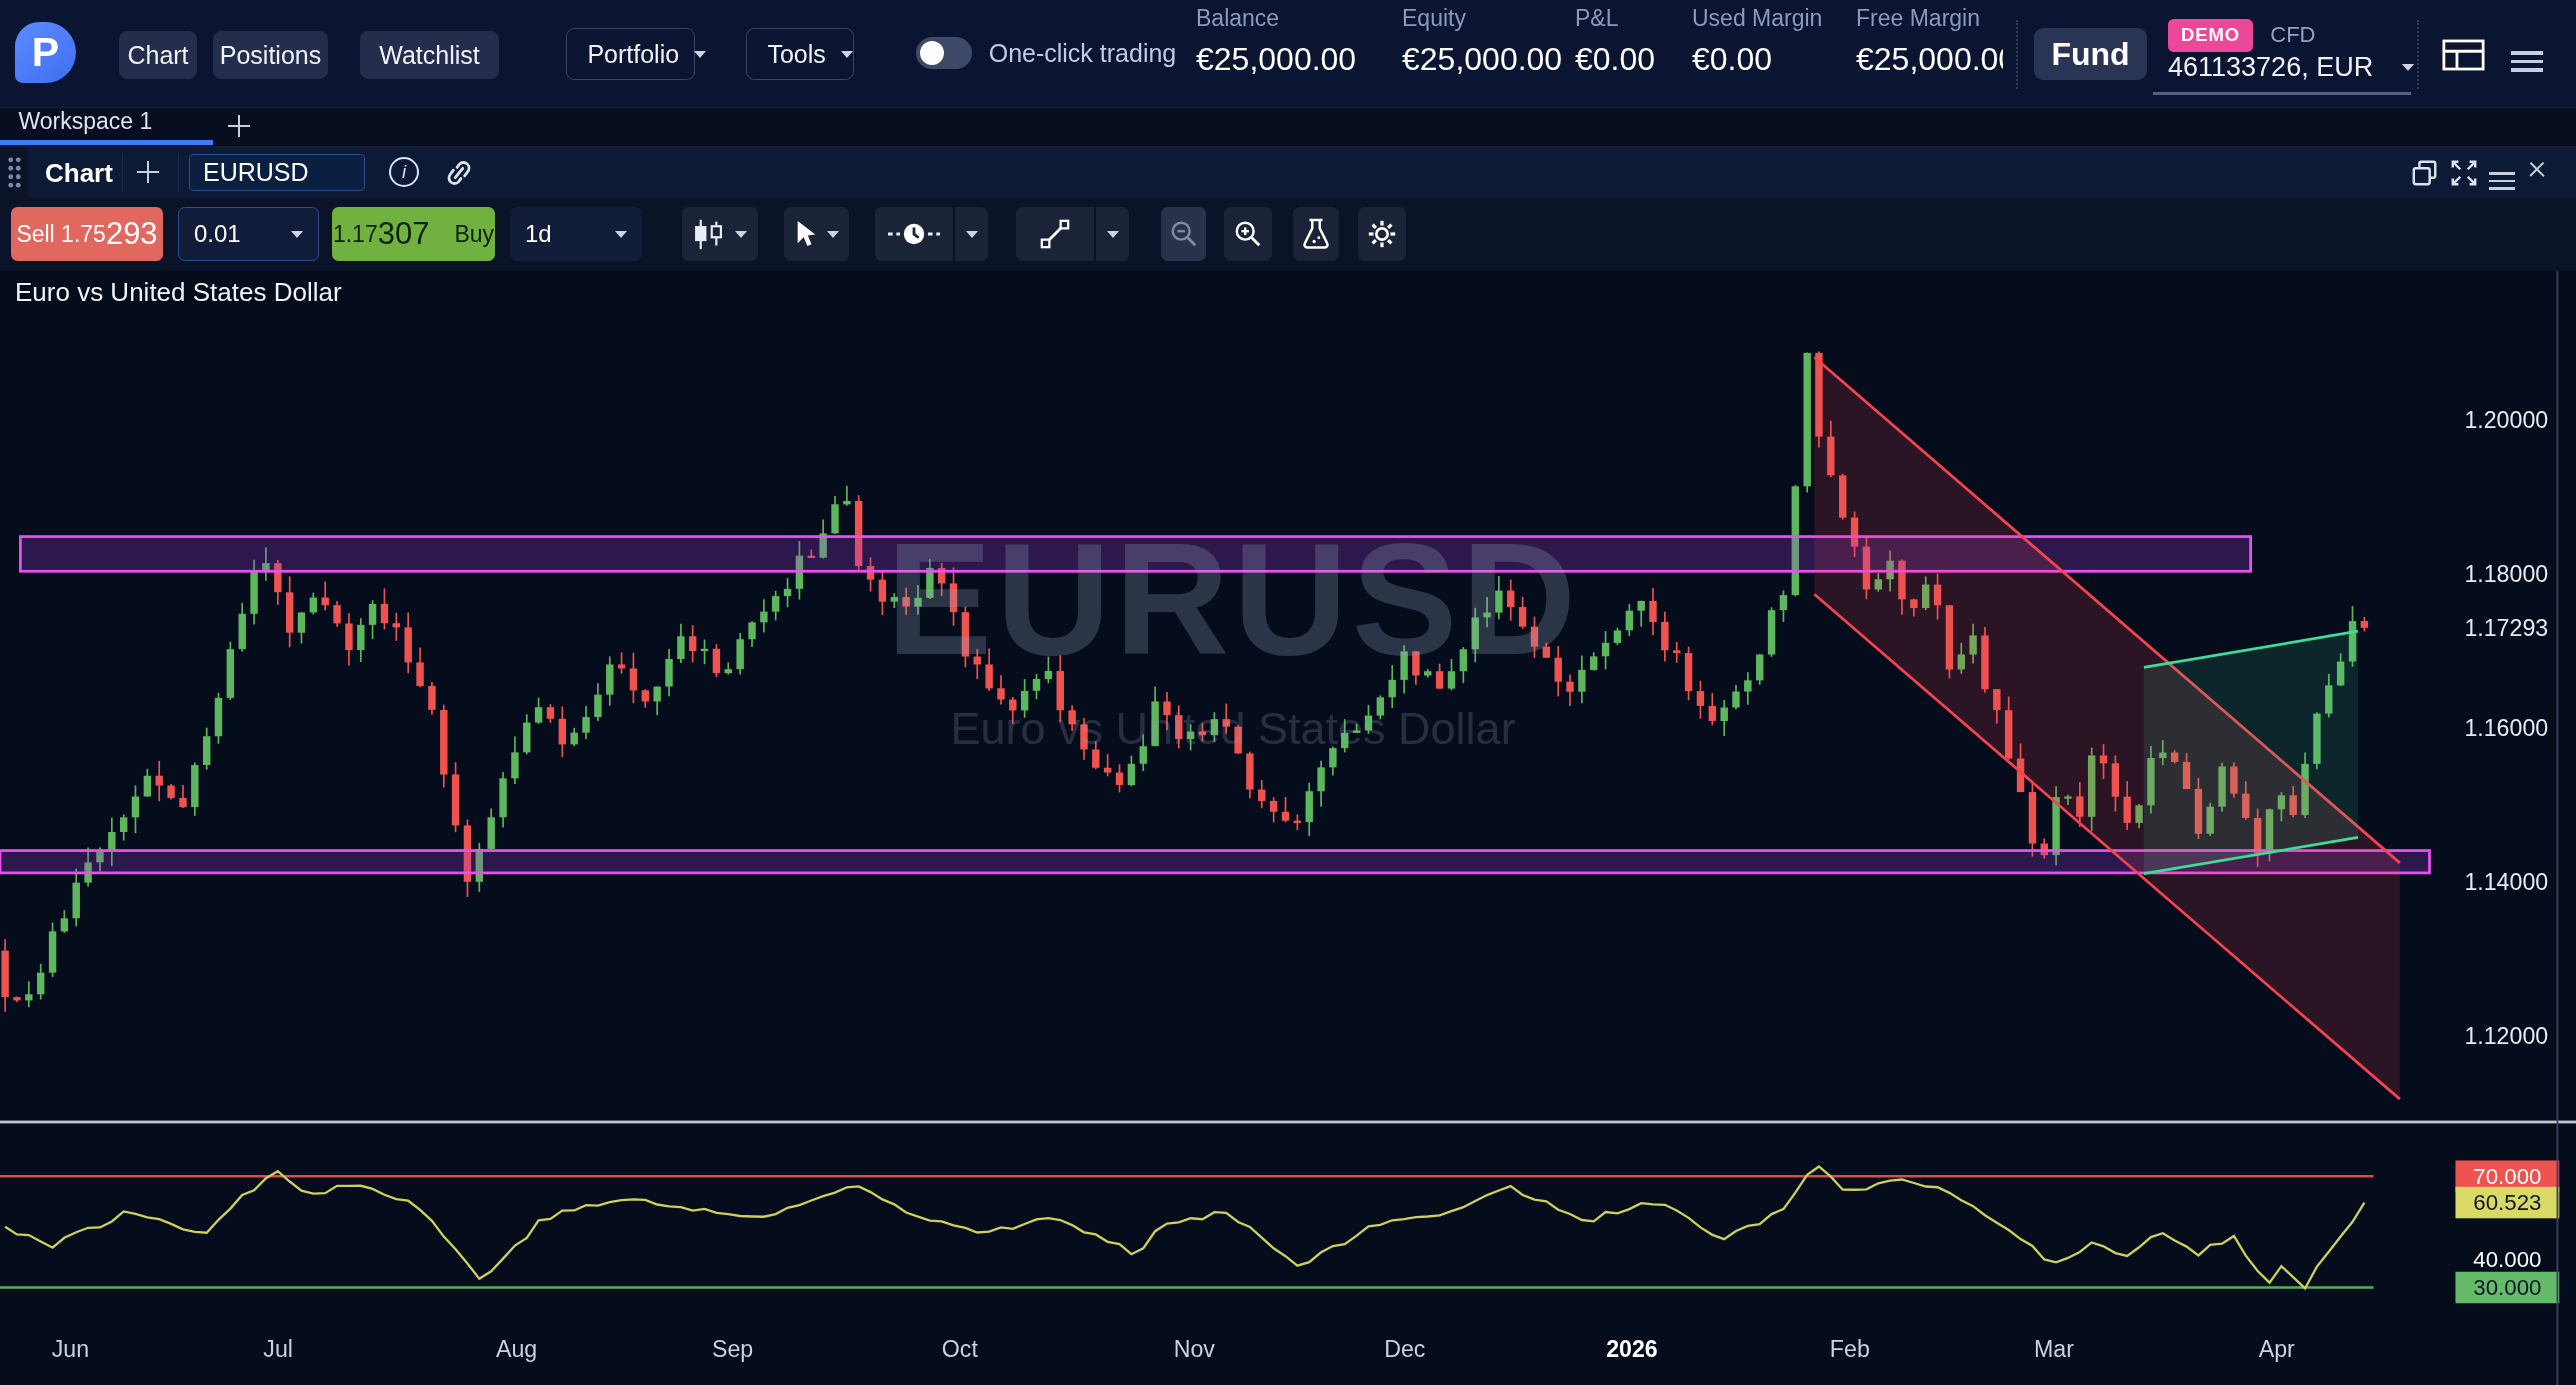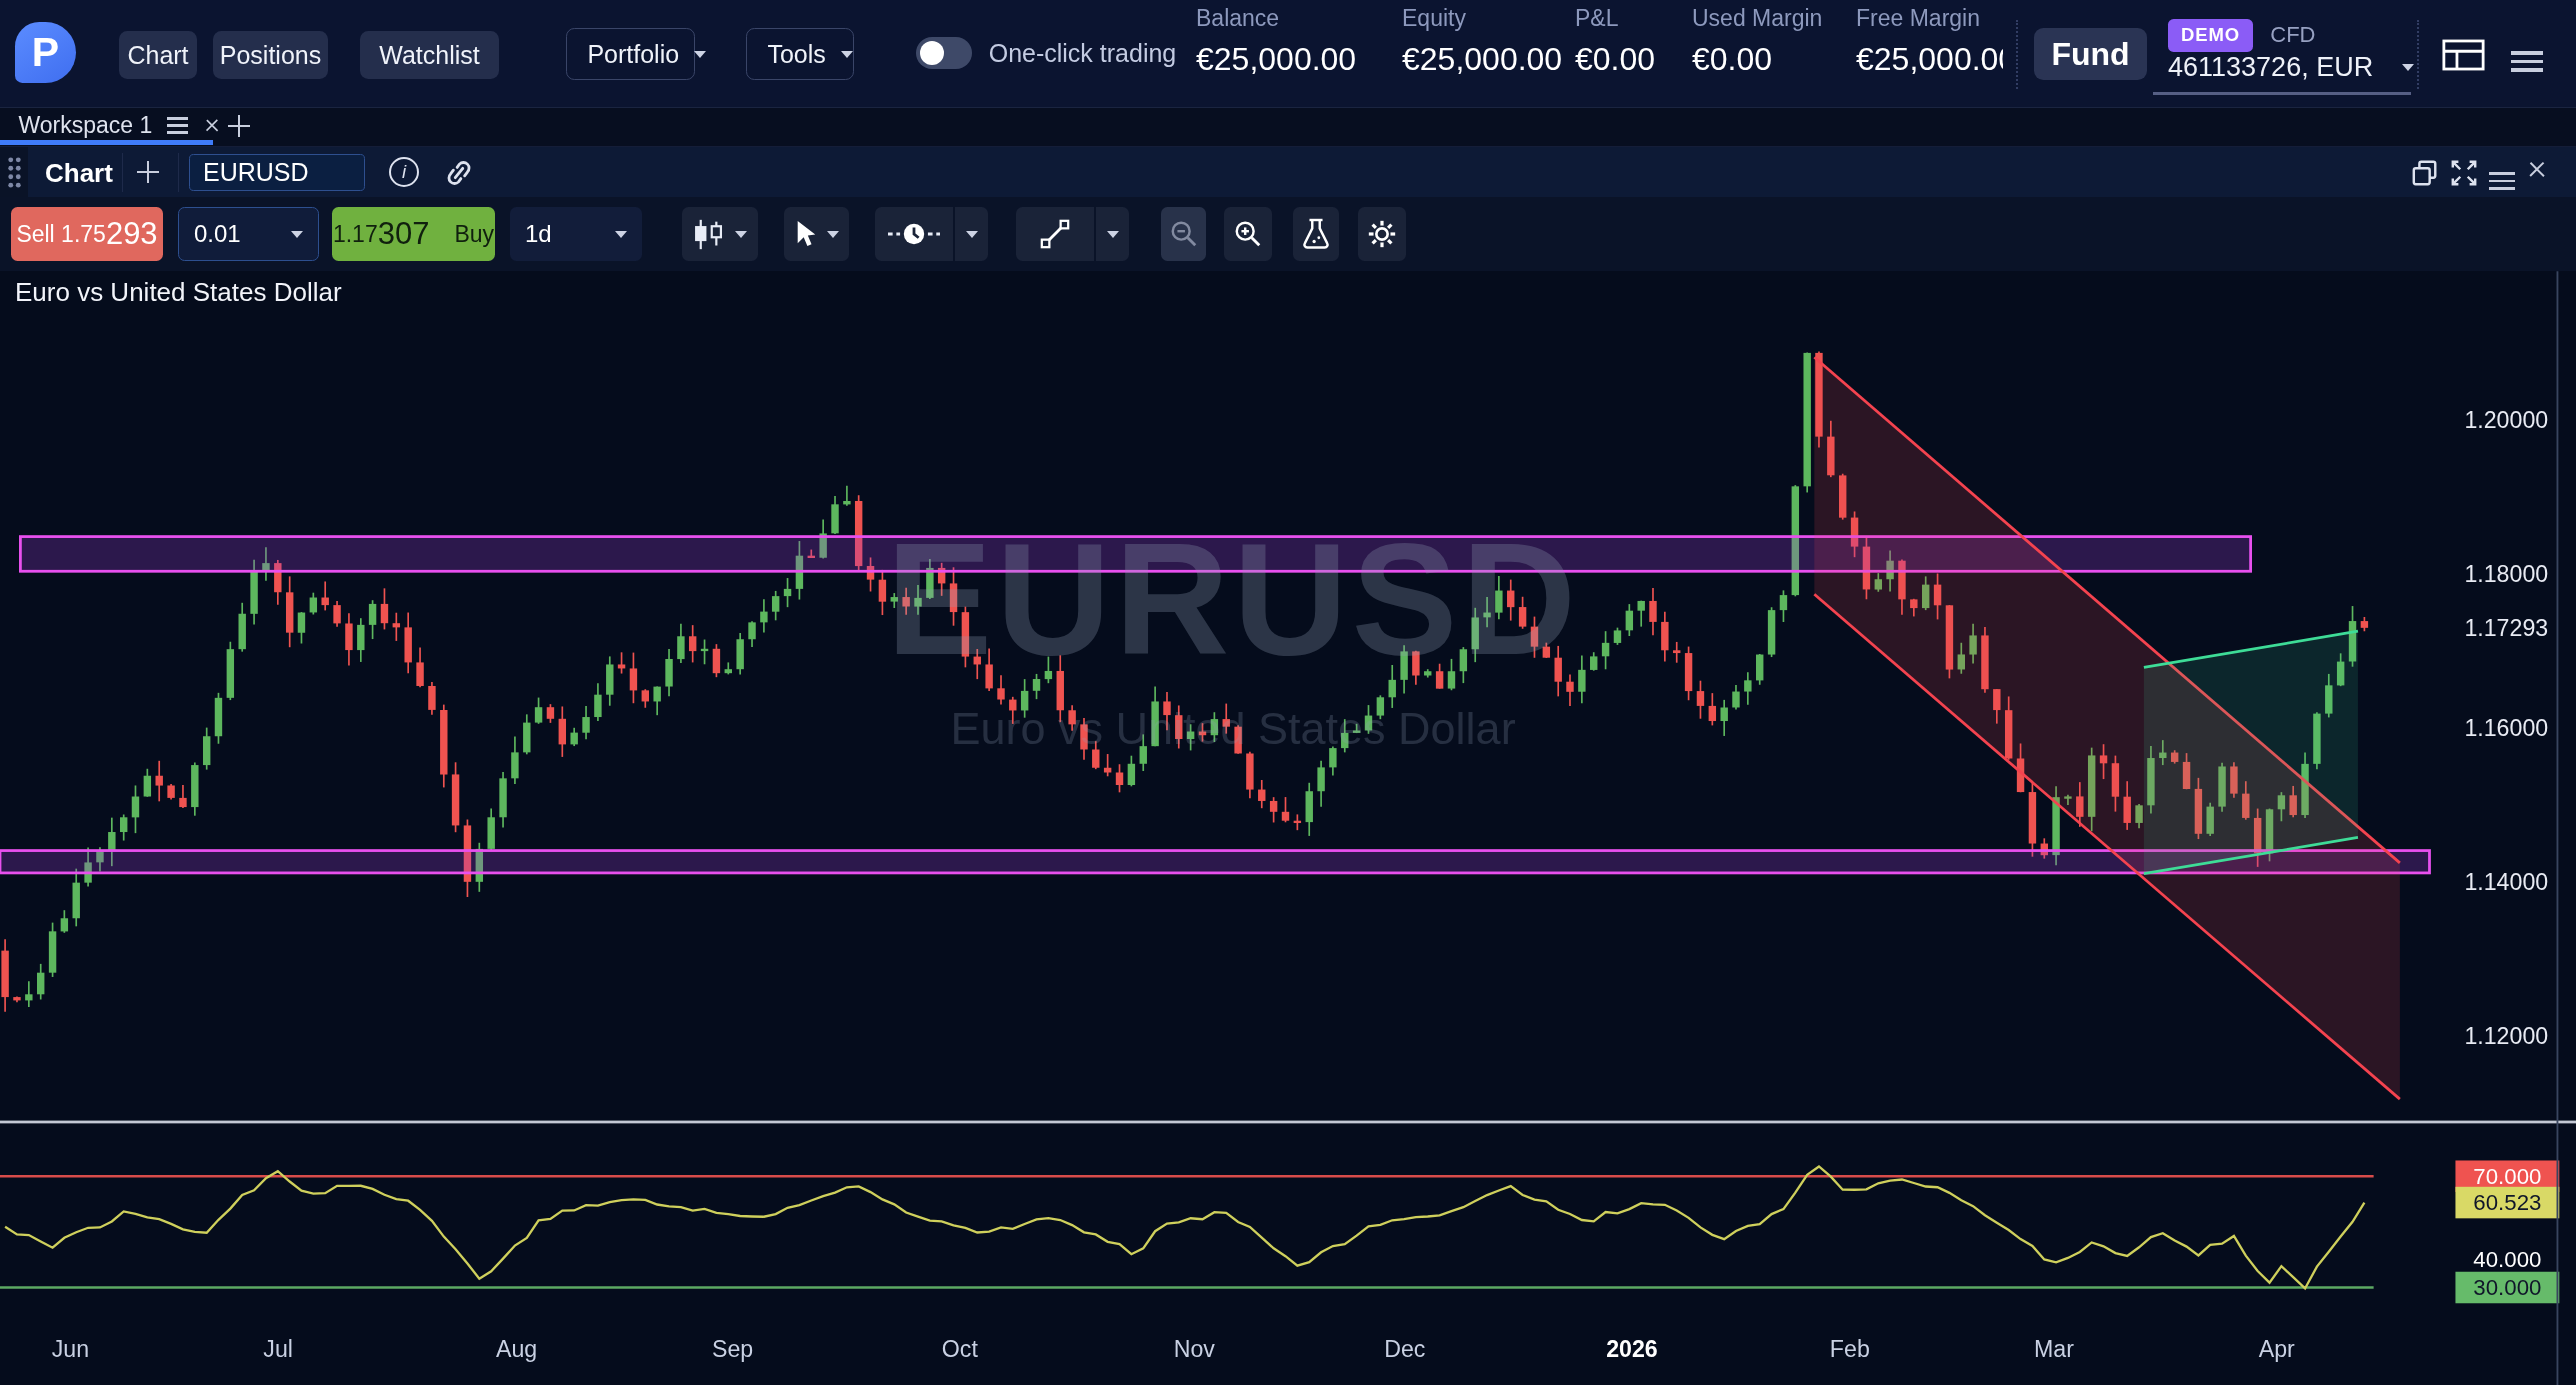--- a/index.html
+++ b/index.html
@@ -23,30 +23,30 @@
   #toggle .knob { position:absolute; left:3.7px; top:3.7px; width:24px; height:24px; border-radius:50%; background:#fff; }
   #toggle-wrap .lbl { color:#c3cbe2; font-size:25px; }
   .stat { position:absolute; top:5px; }
   .stat .l { color:#8d99bd; font-size:23px; display:block; }
   .stat .v { color:#ffffff; font-size:32px; display:block; margin-top:9.3px; white-space:nowrap; }
   .stat.clip .v { width:147px; overflow:hidden; }
   .vdot { position:absolute; top:20.4px; height:69px; width:0; border-left:2.8px dotted #323d63; }
   #fund-btn { position:absolute; left:2034px; top:28px; width:113px; height:52px; background:#2a3454; border:none; border-radius:9.3px;
               color:#fff; font-size:32px; font-weight:bold; font-family:inherit; }
   #acct { position:absolute; left:2168px; top:18.5px; }
-  #demo-badge { display:inline-block; background:#8b5cf6; color:#fff; font-size:18.5px; font-weight:bold; letter-spacing:0.9px;
+  #demo-badge { display:inline-block; background:#ec4899; color:#fff; font-size:18.5px; font-weight:bold; letter-spacing:0.9px;
                 border-radius:5.6px; padding:5.6px 13px; vertical-align:middle; }
   #acct-type { color:#97a1c2; font-size:22px; margin-left:13px; vertical-align:middle; }
   #acct-num { margin-top:0; color:#eef1f8; font-size:27px; display:flex; align-items:center; gap:29px; }
   #acct-line { position:absolute; left:2153px; top:92px; width:258px; height:2.8px; background:#565f84; }
   .tb-icon { position:absolute; top:37px; }
 
   
   #wsrow { position:absolute; left:0; top:108px; width:2576px; height:39px; background:#070e20; border-bottom:0.9px solid #141d38; }
-  #wstab { position:absolute; left:0; top:0; height:35px; display:flex; align-items:center; gap:15px; padding:0 13px 0 18.5px; }
+  #wstab { position:absolute; left:0; top:0; height:35px; display:flex; align-items:center; gap:15px; padding:0 13px 0 18.5px;flex-direction:column; }
   #wstab .t { color:#dfe3ee; font-size:23px; }
   .bars3 { display:inline-flex; flex-direction:column; gap:4.6px; }
   .bars3 i { display:block; width:20.4px; height:2.8px; background:#c8cede; }
   #ws-underline { position:absolute; left:0; top:32px; width:213px; height:4.6px; background:#3f7cfa; }
   .xicon { position:relative; width:18.5px; height:18.5px; }
   .xicon:before,.xicon:after { content:""; position:absolute; left:8.3px; top:0; width:2.3px; height:18.5px; background:#c8cede; }
   .xicon:before { transform:rotate(45deg); } .xicon:after { transform:rotate(-45deg); }
   .plusicon { position:relative; width:22px; height:22px; }
   .plusicon:before,.plusicon:after { content:""; position:absolute; background:#c8cede; }
   .plusicon:before { left:10.2px; top:0; width:2.3px; height:22px; }

